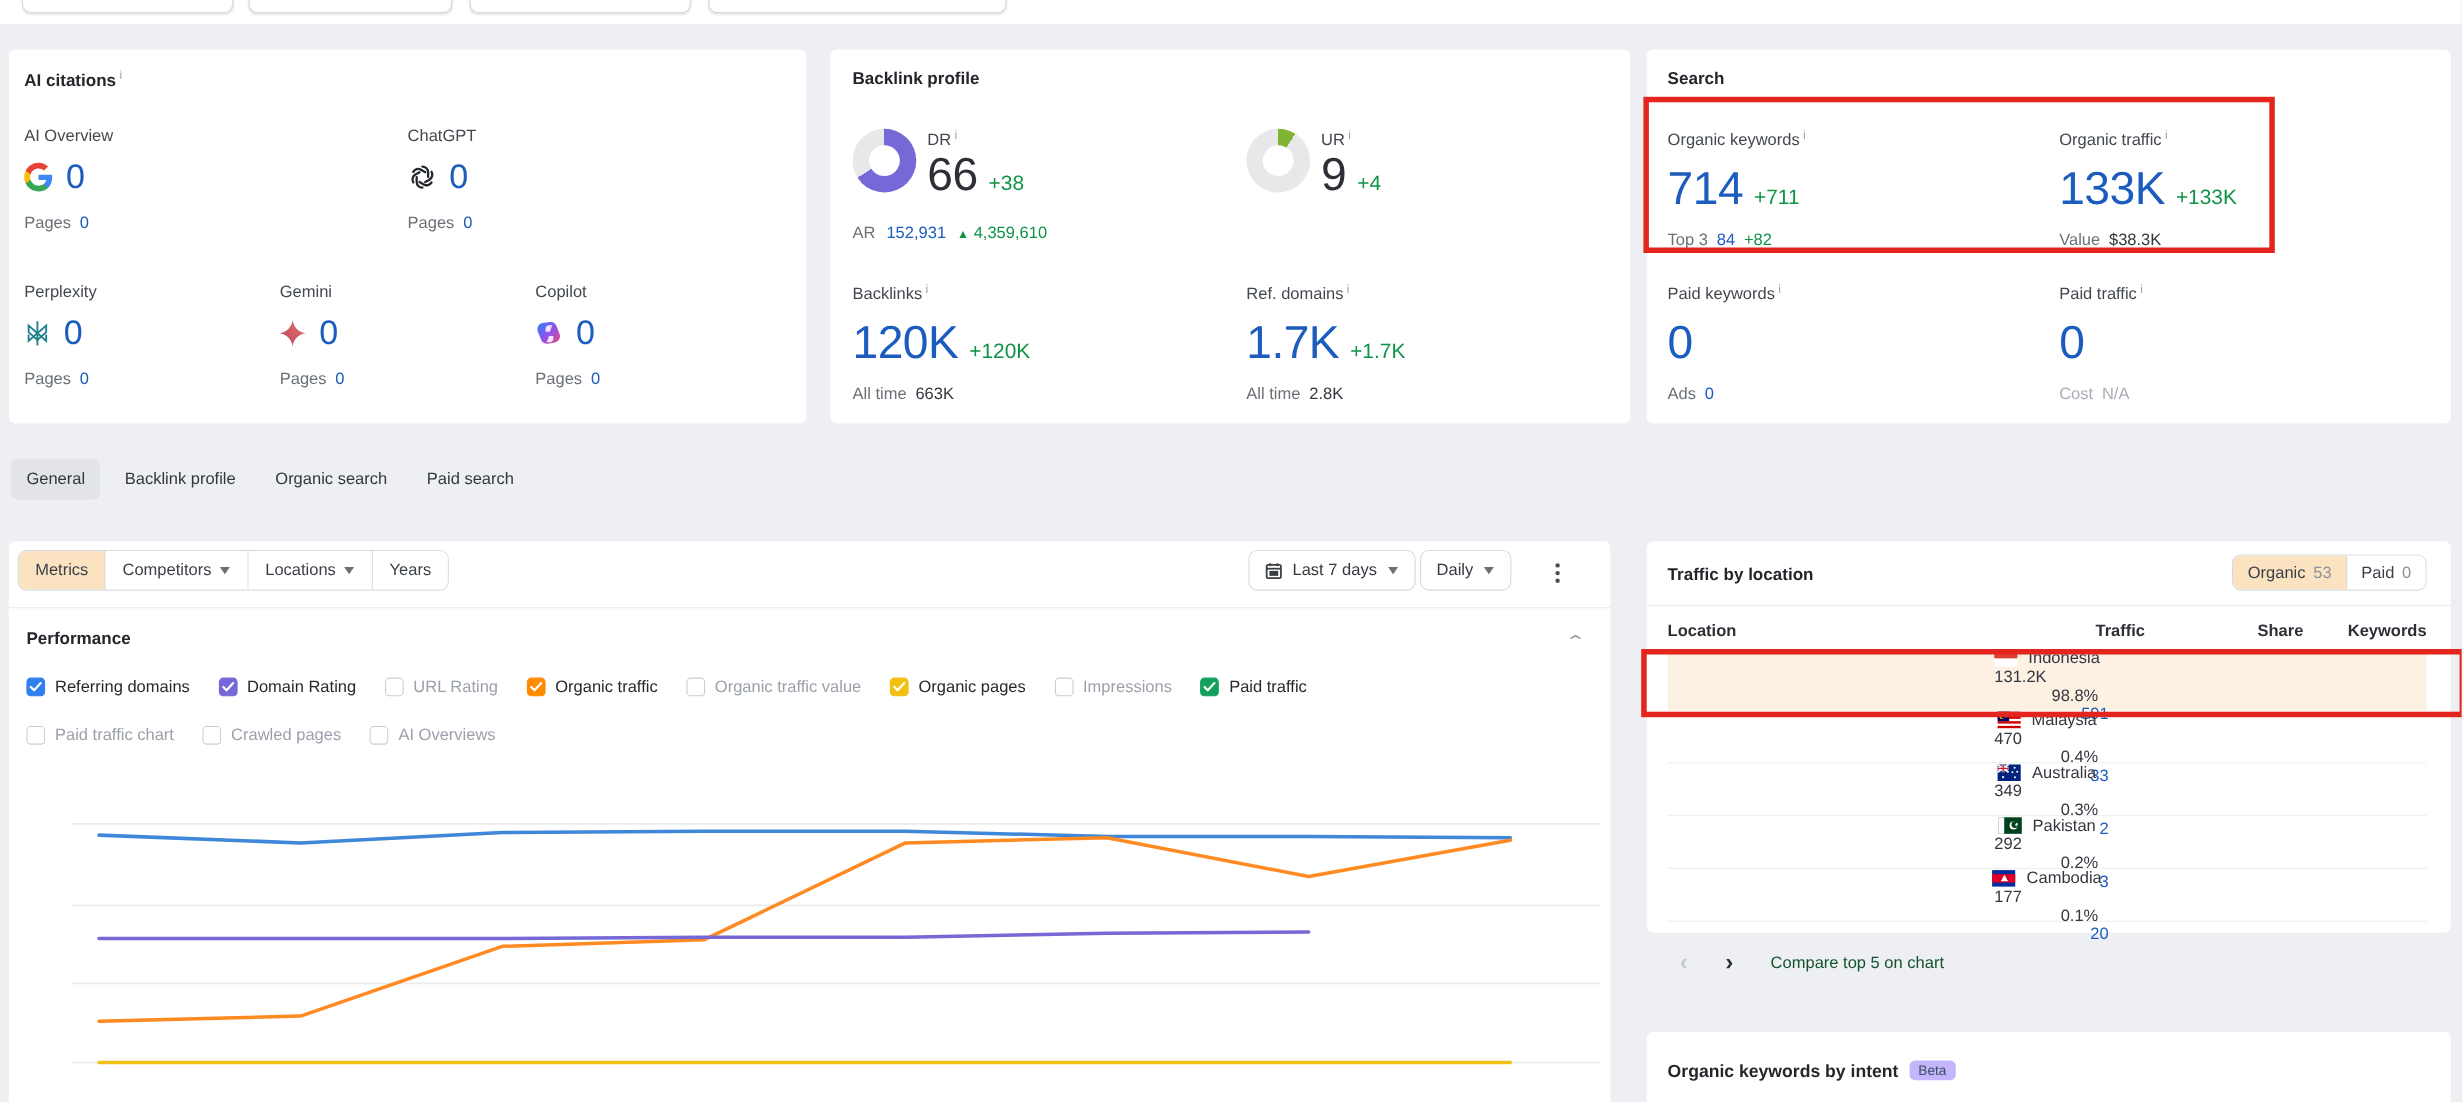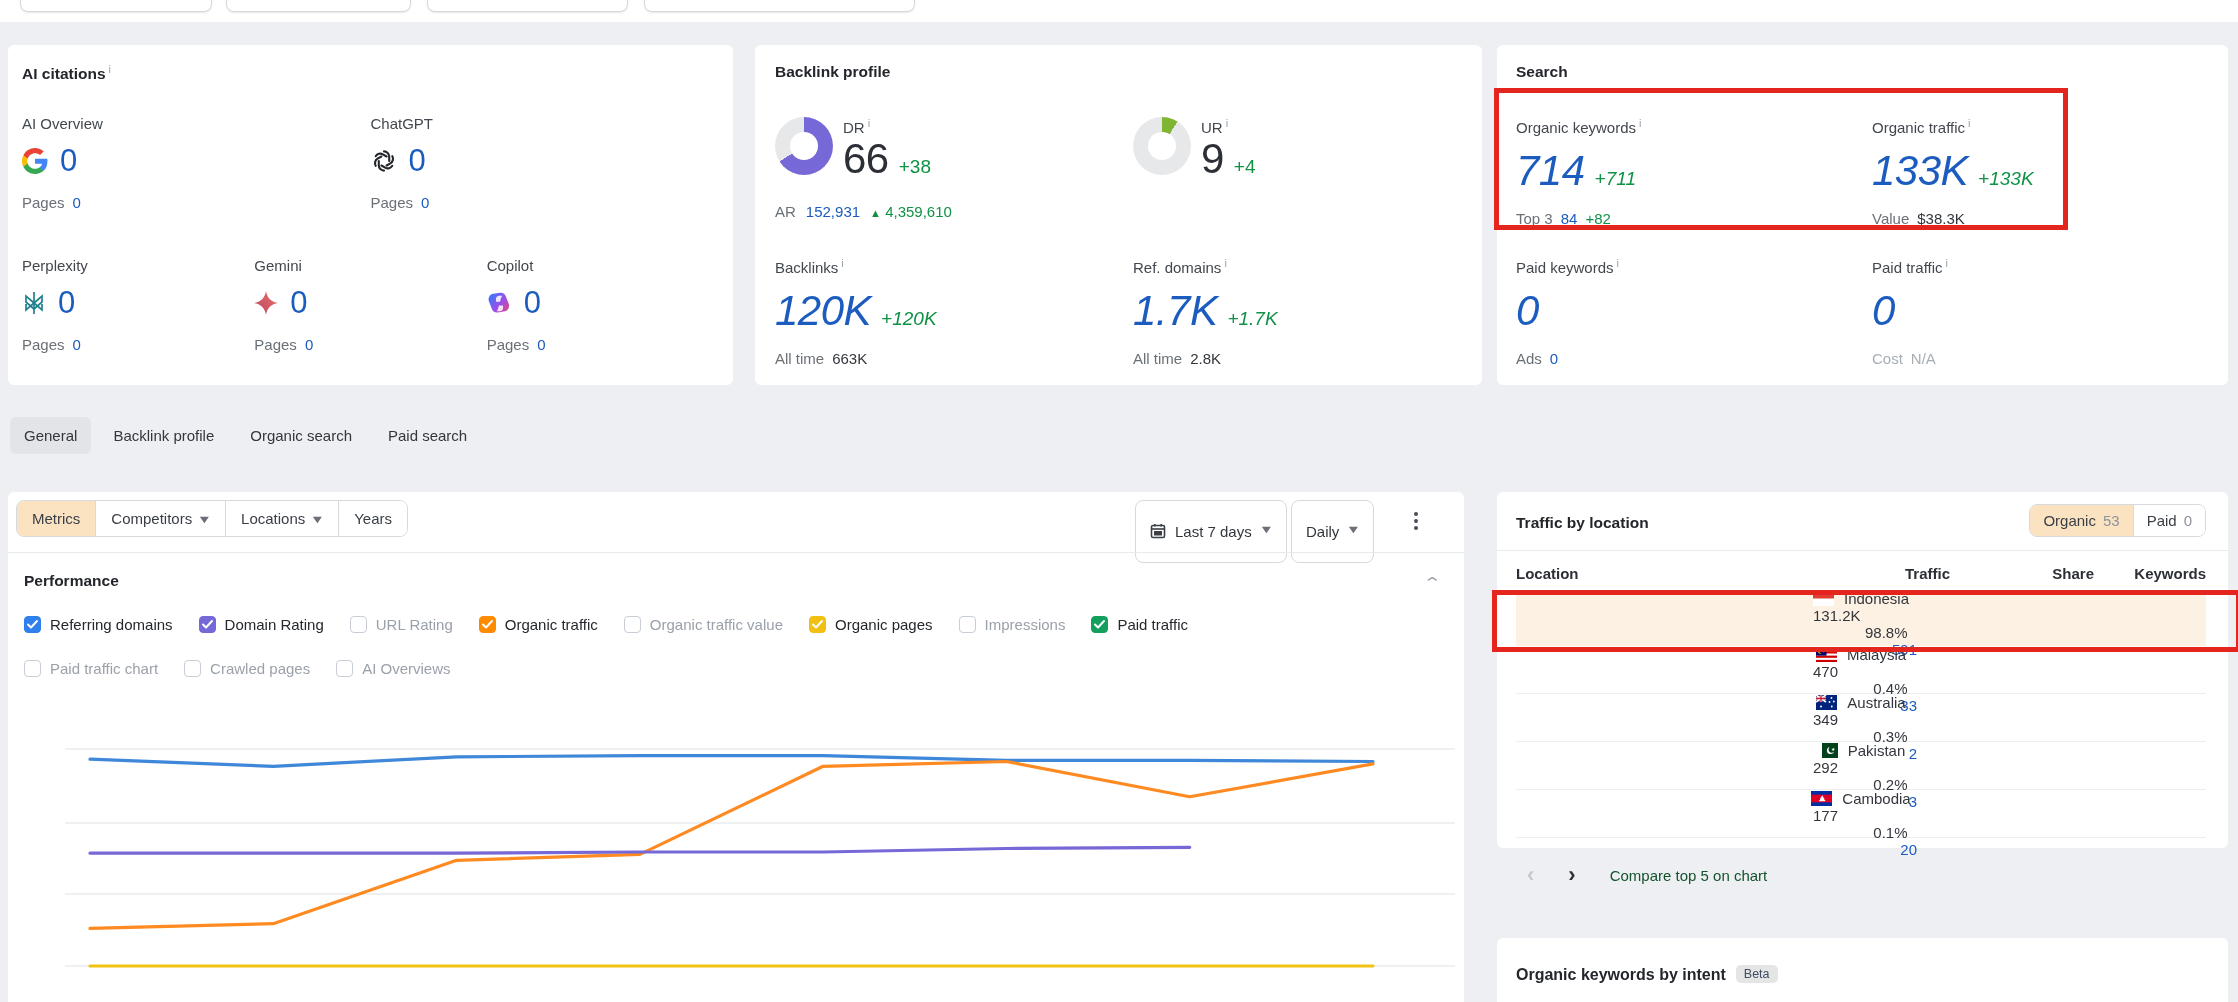--- a/index.html
+++ b/index.html
@@ -35,34 +35,34 @@
   .ai-val .num{ font-size:31px; color:#1b5cbe; }
   .ai-pages{ margin-top:16px; }
   .ai-pages .sub{ margin-right:8px; }
   
   .donut{ width:58px; height:58px; border-radius:50%; position:relative; flex:none; }
   .donut::after{ content:""; position:absolute; inset:15px; background:#fff; border-radius:50%; }
   .metric-with-donut{ display:flex; gap:10px; }
   
   .cell{ position:absolute; }
   .cell .lbl{ display:block; margin-bottom:14px; }
-  .cell .valrow{ display:flex; align-items:baseline; gap:10px;font-style:italic; }
+  .cell .valrow{ display:flex; align-items:baseline; gap:10px; }
   .cell .subrow{ margin-top:18px; display:flex; align-items:baseline; gap:8px; }
   
   .tabs{ position:absolute; left:10px; top:417px; display:flex; align-items:center; gap:8px; }
   .tab{ padding:10px 14px; border-radius:6px; color:#33373d; cursor:pointer; }
   .tab.active{ background:#e2e4e8; }
   
   .seg-group{ display:inline-flex; border:1px solid #d6dade; border-radius:8px; background:#fff; overflow:hidden; }
   .seg{ padding:9px 15px; color:#3a3f46; border-right:1px solid #d6dade; cursor:pointer; display:flex; align-items:center; gap:7px; background:#fff; white-space:nowrap; }
   .seg:last-child{ border-right:none; }
   .seg.active{ background:#fbe3c2; }
   .seg .count{ color:#8d939c; }
   .chev{ color:#6b7077; font-size:11px; transform:scaleX(1.4); }
-  .btn{ display:inline-flex; align-items:flex-start; gap:9px; border:1px solid #d6dade; border-radius:8px; background:#fff; padding:22px 14px; color:#33373d; cursor:pointer; }
+  .btn{ display:inline-flex; align-items:center; gap:9px; border:1px solid #d6dade; border-radius:8px; background:#fff; padding:9px 14px; color:#33373d; cursor:pointer; }
   .kebab{ display:inline-flex; flex-direction:column; gap:3px; padding:6px; cursor:pointer; }
   .kebab i{ width:4px; height:4px; border-radius:50%; background:#4a4f57; }
   
   .divider{ position:absolute; left:0; right:0; height:1px; background:#e8eaee; }
   .chk-row{ position:absolute; left:16px; display:flex; gap:26px; align-items:center;justify-content:center; }
   .chk{ display:flex; align-items:center; gap:9px; cursor:pointer; white-space:nowrap; }
   .box{ width:17px; height:17px; border-radius:4px; border:1px solid #c9ced6; background:#fff; display:flex; align-items:center; justify-content:center; flex:none; }
   .box svg{ display:block; }
   .chk .t{ color:#25282d; }
   .chk.off .t{ color:#9ba1aa; }
@@ -73,21 +73,21 @@
   .c-loc{ flex:1; display:flex; align-items:center; gap:10px; }
   .c-traffic{ width:96px; text-align:left; }
   .c-share{ width:93px; text-align:right; }
   .c-keys{ width:112px; text-align:right; }
   .loc-row{ border-bottom:1px solid #eceef0; height:48px; color:#33373d;flex-direction:column; }
   .loc-row.hl{ background:#fdf1e3; border-bottom:none; }
   .flag{ width:21px; height:15px; border-radius:2px; box-shadow:0 0 0 1px rgba(0,0,0,.08) inset; flex:none; }
   .pager{ position:absolute; display:flex; align-items:center; gap:34px; }
   .arrow{ font-size:22px; line-height:1; cursor:pointer; color:#2c3036; font-weight:700;}
   .arrow.off{ color:#c3c8cf; cursor:default; }
-  .badge{ background:#e5e5e5; color:#3f4d63; font-size:12.5px; padding:2px 8px; border-radius:5px; margin-left:10px; vertical-align:2px;}
+  .badge{ background:#c4b5fd; color:#3f4d63; font-size:12.5px; padding:2px 8px; border-radius:5px; margin-left:10px; vertical-align:2px;}
   
   .redbox{ position:absolute; border:5px solid #e3251d; pointer-events:none; z-index:5; }
   svg{ overflow:visible; }
 </style>
 </head>
 <body>
 
 <div id="root">
 
   <div class="top-strip">

